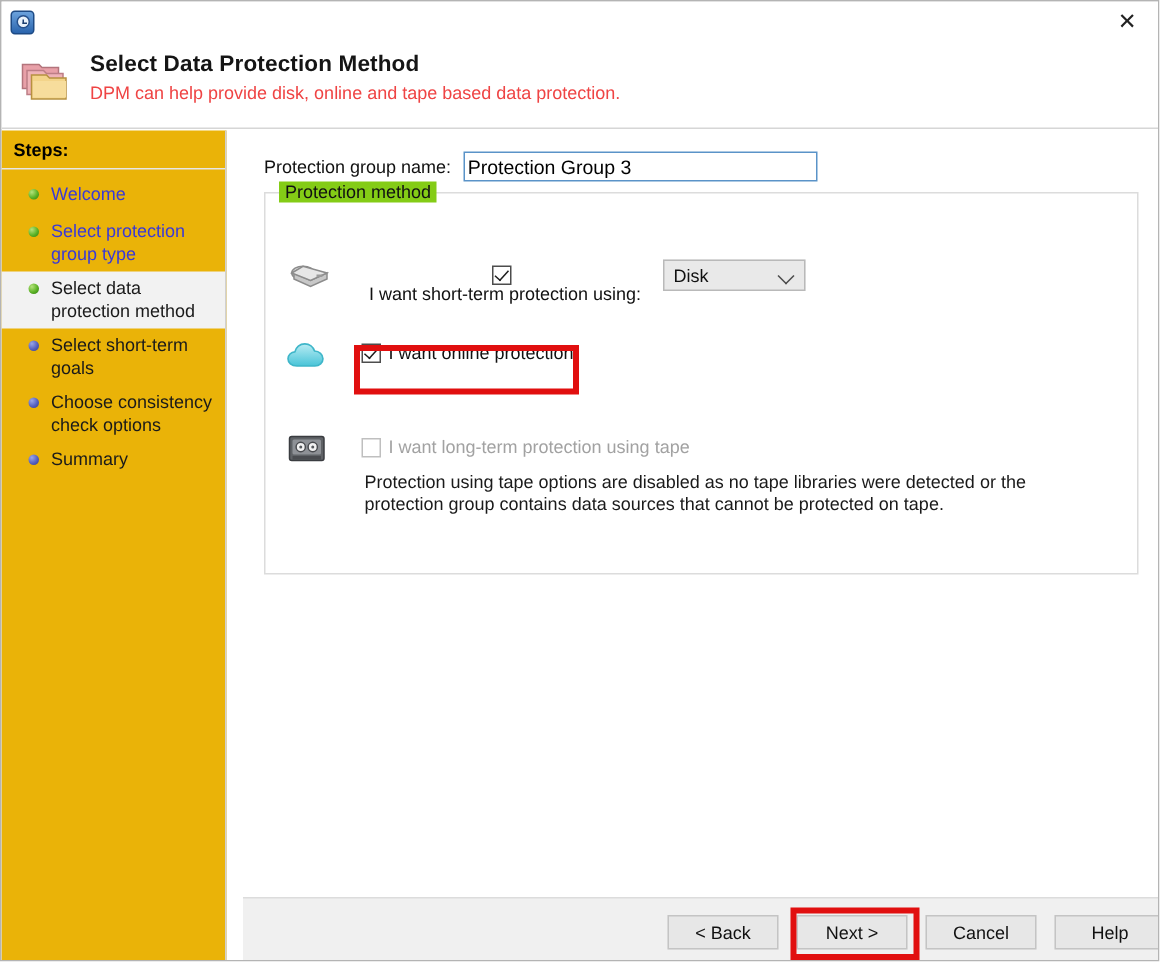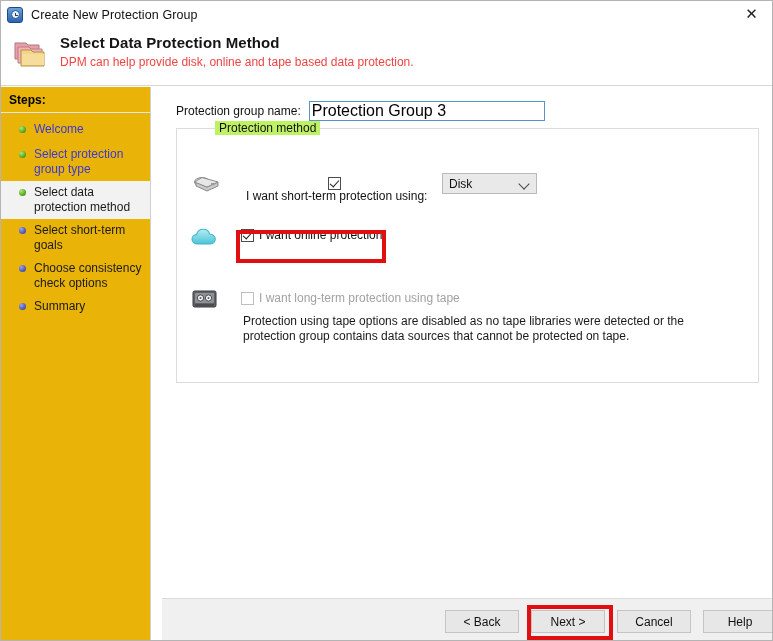--- a/index.html
+++ b/index.html
@@ -182,44 +182,43 @@
     color: #111;
     margin-right: 8px;
   }
   .pgname-input {
     width: 236px;
     height: 20px;
     border: 1px solid #5a93c8;
     background: #ffffff;
     box-sizing: border-box;
     font-family: "Liberation Sans", sans-serif;
-    font-size: 16px;
+    font-size: 13px;
     padding: 0 2px;
     color: #000;
     outline: none;
     line-height: 18px;
   }
   .pgname-input::selection { background: #3399ff; color: #ffffff; }
 
   .groupbox {
     position: absolute;
     left: 14px; top: 41px;
     width: 583px;
     height: 255px;
     border: 1px solid #dcdcdc;
     box-sizing: border-box;
   }
   .groupbox-title {
     position: absolute;
     left: 9px; top: -8px;
-    background: #bef264;
+    background: #84cc16;
     padding: 0 4px;
     font-size: 12px;
     color: #111;
-    margin-left: 29px;
   }
   .gb-intro {
     position: absolute;
     left: 10px; top: 13px;
     font-size: 12px;
     color: #111;
   }
 
   .opt-row {
     position: absolute;
@@ -346,21 +345,20 @@
 <div class="window">
 
   <div class="titlebar">
     <div class="titlebar-icon">
       <div class="clock-badge">
         <div class="clock-face"></div>
         <div class="clock-hand-h"></div>
         <div class="clock-hand-m"></div>
       </div>
     </div>
-    <div class="titlebar-text">Create New Protection Group</div>
     <div class="titlebar-close">✕</div>
   </div>
 
   <div class="header">
     <div class="header-icon">
       <svg width="38" height="32" viewBox="0 0 38 32">
         <path d="M2 6 h11 l2 2 h11 v14 h-24 z" fill="#e8a0a8" stroke="#b3747c" stroke-width="1"></path>
         <path d="M5 10 h11 l2 2 h11 v14 h-24 z" fill="#efb3b8" stroke="#bd7e86" stroke-width="1"></path>
         <path d="M8 13 h10 l2 2 h11 v14 h-23 z" fill="#f3d48a" stroke="#b79140" stroke-width="1"></path>
         <path d="M9 17 h22 v11 h-22 z" fill="#f7dd9c" stroke="none"></path>

